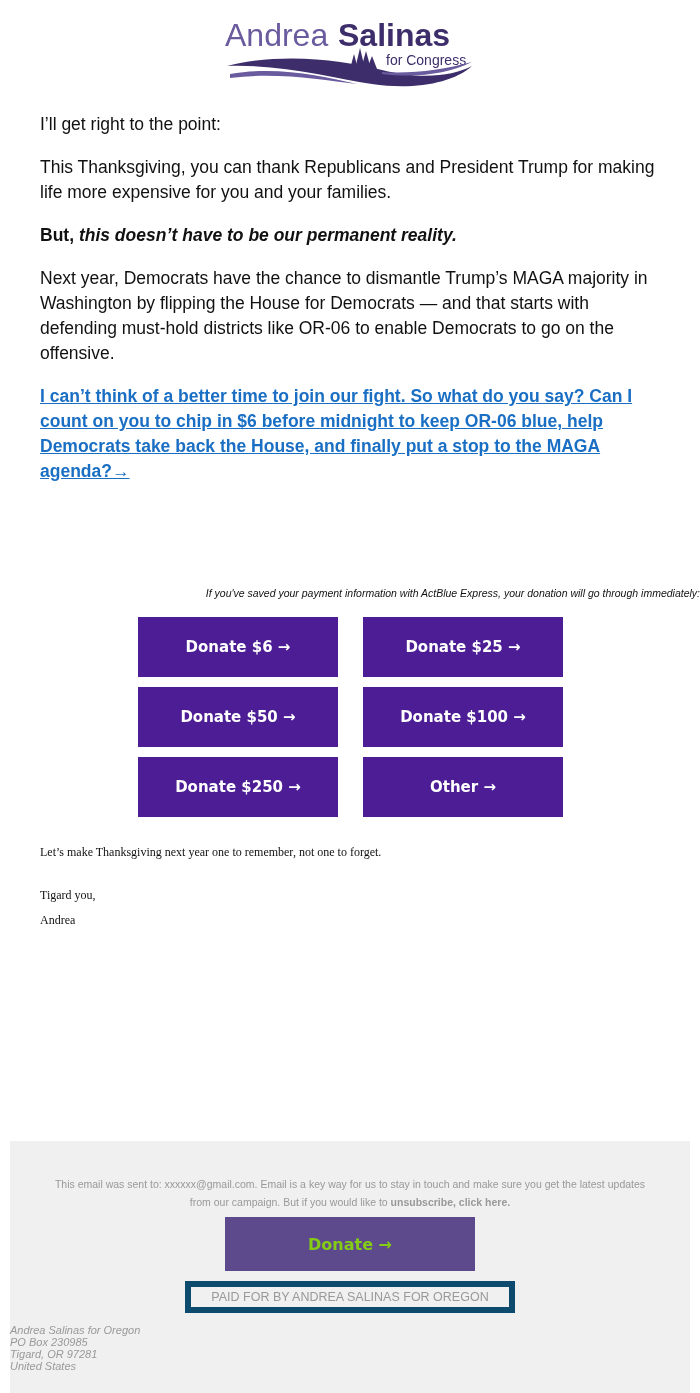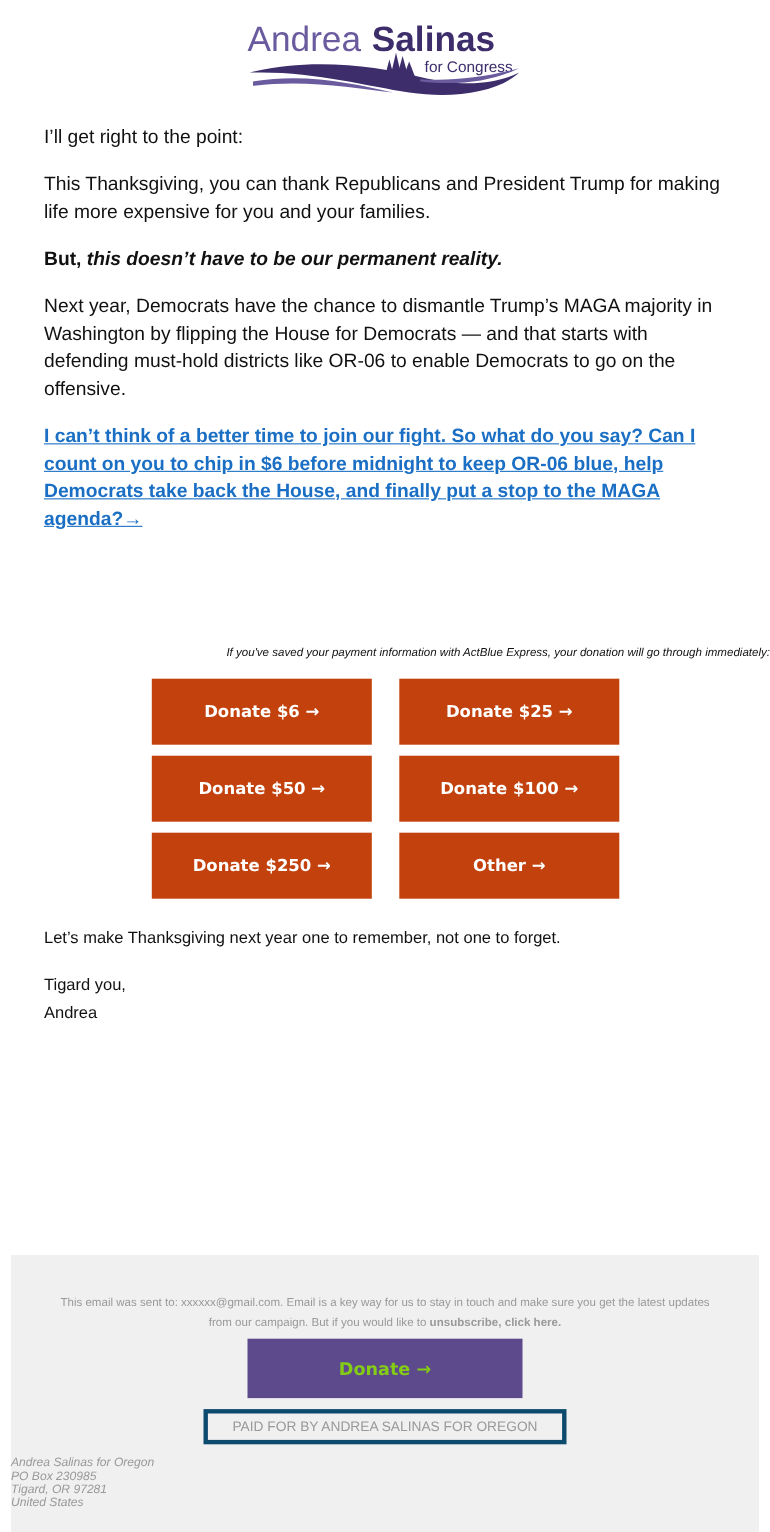--- a/index.html
+++ b/index.html
@@ -47,35 +47,36 @@
     position: absolute;
     left: 138px; top: 617px;
     width: 425px;
     display: grid;
     grid-template-columns: 200px 200px;
     column-gap: 25px;
     row-gap: 10px;
   }
   .donate-btn {
     height: 60px;
-    background: #c2410c;
+    background: #4c1d95;
     color: #ffffff;
     font-family: "DejaVu Sans", sans-serif;
     font-weight: bold;
     font-size: 15px;
     display: flex; align-items: center; justify-content: center;
     text-decoration: none;
     cursor: pointer;
   }
   .closing {
     position: absolute;
     left: 40px; top: 840px;
     width: 625px;
-    font-size: 15px;
+    font-size: 12px;
     line-height: 25px;
+    font-family: Liberation Serif, serif;
   }
   .closing p { margin: 0 0 18px 0; }
   .footer {
     position: absolute;
     left: 10px; top: 1141px;
     width: 680px; height: 252px;
     background: #f0f0f0;
   }
   .footer-text {
     position: absolute;
@@ -96,21 +97,21 @@
     font-family: "DejaVu Sans", sans-serif;
     font-weight: bold;
     font-size: 16px;
     display: flex; align-items: center; justify-content: center;
     cursor: pointer;
   }
   .paid-for {
     position: absolute;
     left: 175px; top: 140px;
     width: 330px; height: 32px;
-    border: 4px solid #0c4a6e;
+    border: 6px solid #0c4a6e;
     color: #999999;
     font-size: 12.5px;
     display: flex; align-items: center; justify-content: center;
   }
   .address {
     position: absolute;
     left: 0; top: 183px;
     width: 680px;
     text-align: left;
     font-size: 11px;

